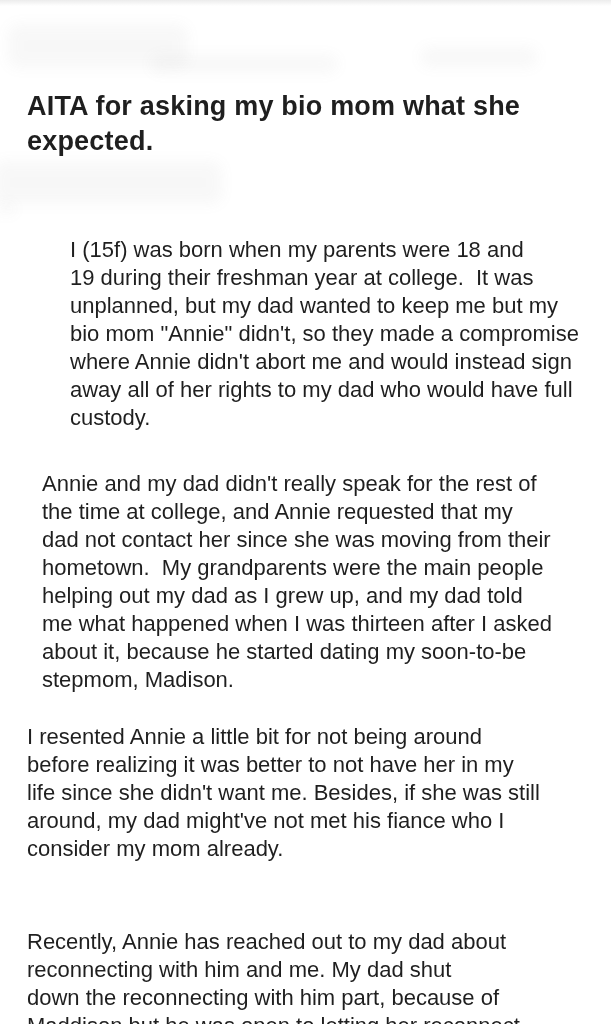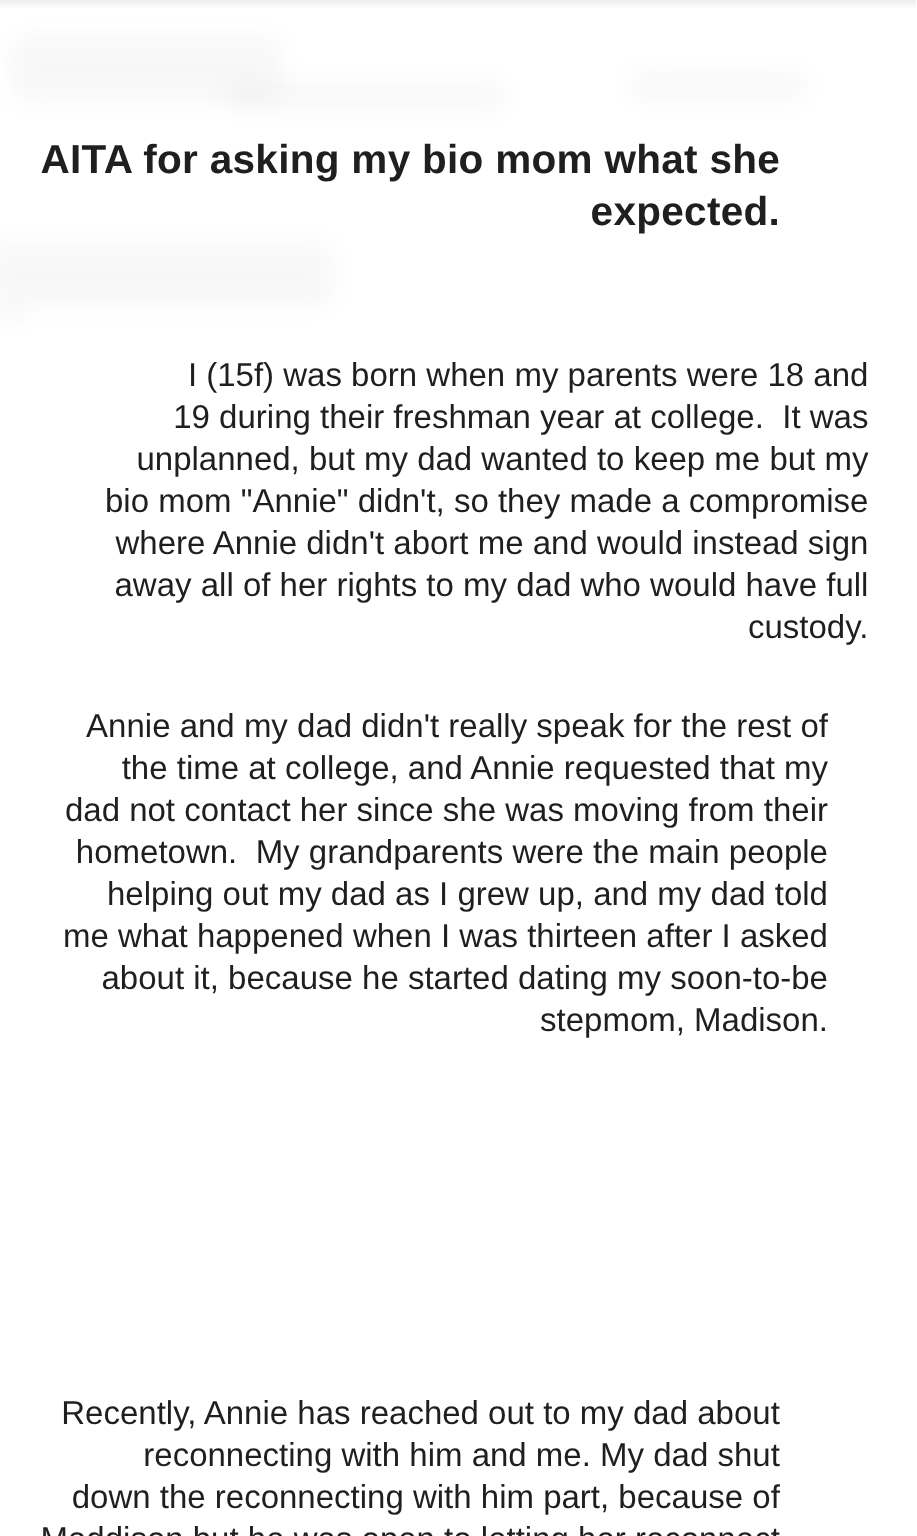--- a/index.html
+++ b/index.html
@@ -1,16 +1,16 @@
 <!DOCTYPE html>
 <html><head>
 <meta charset="utf-8">
 <style>
   :root { --text: #1f1f1f; --bg: #ffffff; }
-  * { box-sizing: border-box; text-align: right; }
+  * { box-sizing: border-box; }
   html, body { margin: 0; padding: 0; }
   body {
     width: 611px; height: 1024px;
     background: var(--bg);
     overflow: hidden;
     font-family: "Liberation Sans", sans-serif;
   }
   .page {
     position: relative;
     width: 611px; height: 1024px;
@@ -88,19 +88,24 @@
 
   <p class="para para-2">Annie and my dad didn't really speak for the rest of
 the time at college, and Annie requested that my
 dad not contact her since she was moving from their
 hometown.  My grandparents were the main people
 helping out my dad as I grew up, and my dad told
 me what happened when I was thirteen after I asked
 about it, because he started dating my soon-to-be
 stepmom, Madison.</p>
 
+  <p class="para para-3">I resented Annie a little bit for not being around
+before realizing it was better to not have her in my
+life since she didn't want me. Besides, if she was still
+around, my dad might've not met his fiance who I
+consider my mom already.</p>
 
   <p class="para para-4">Recently, Annie has reached out to my dad about
 reconnecting with him and me. My dad shut
 down the reconnecting with him part, because of
 Maddison but he was open to letting her reconnect</p>
 
 </div>
 
 </body></html>

